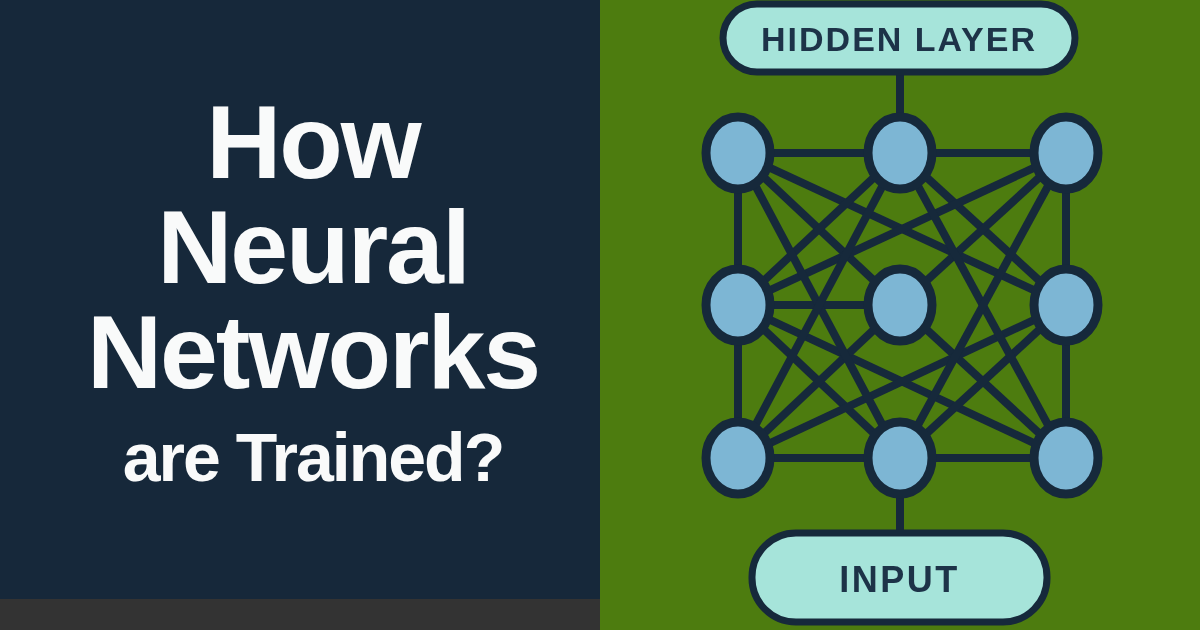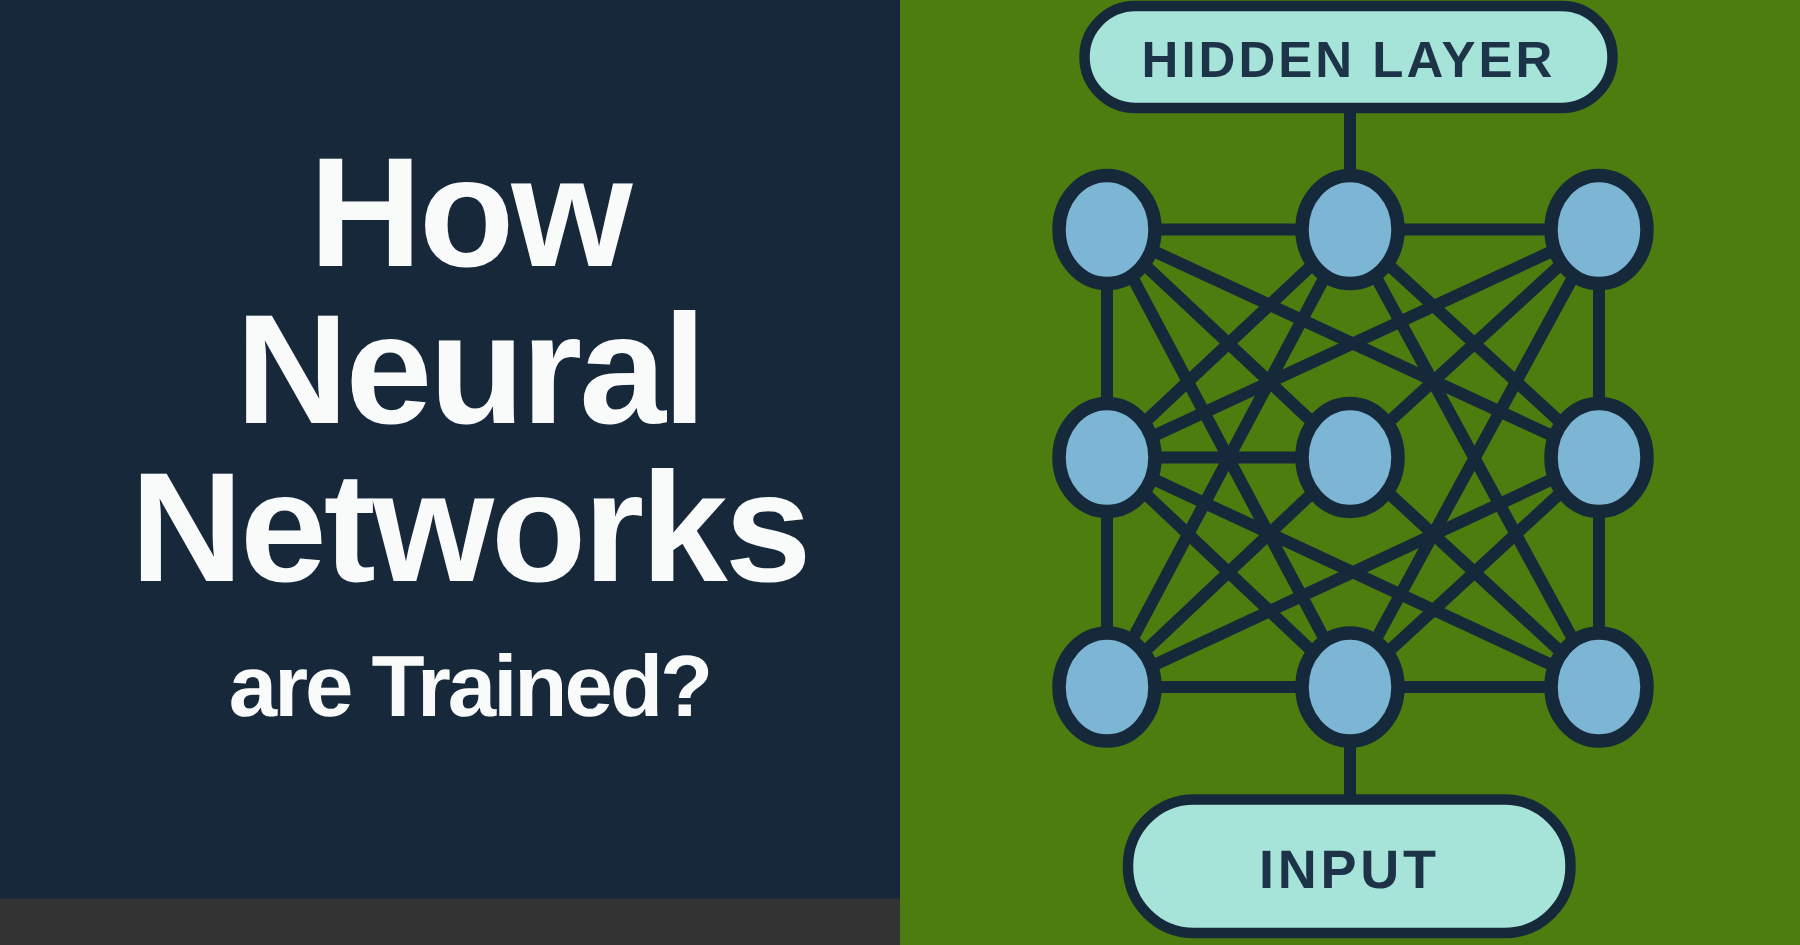--- a/index.html
+++ b/index.html
@@ -10,21 +10,21 @@
   .left-panel{
     width:600px;height:599px;flex:0 0 600px;
     display:flex;flex-direction:column;align-items:center;justify-content:center;
     box-sizing:border-box;padding-left:26px;
   }
   .headline{text-align:center;}
   .headline-line{
     display:block;font-weight:700;font-size:104px;line-height:105px;
     letter-spacing:-2px;white-space:nowrap;
   }
-  .headline-line.small{font-size:58px;}
+  .headline-line.small{font-size:68px;}
   .right-panel{width:600px;height:630px;flex:0 0 600px;position:relative;}
   .right-panel svg{display:block;width:600px;height:630px;}
   svg text{
     font-family:"Liberation Sans",sans-serif;font-weight:700;
   }
 </style>
 </head>
 <body>
 
 <div class="page">

